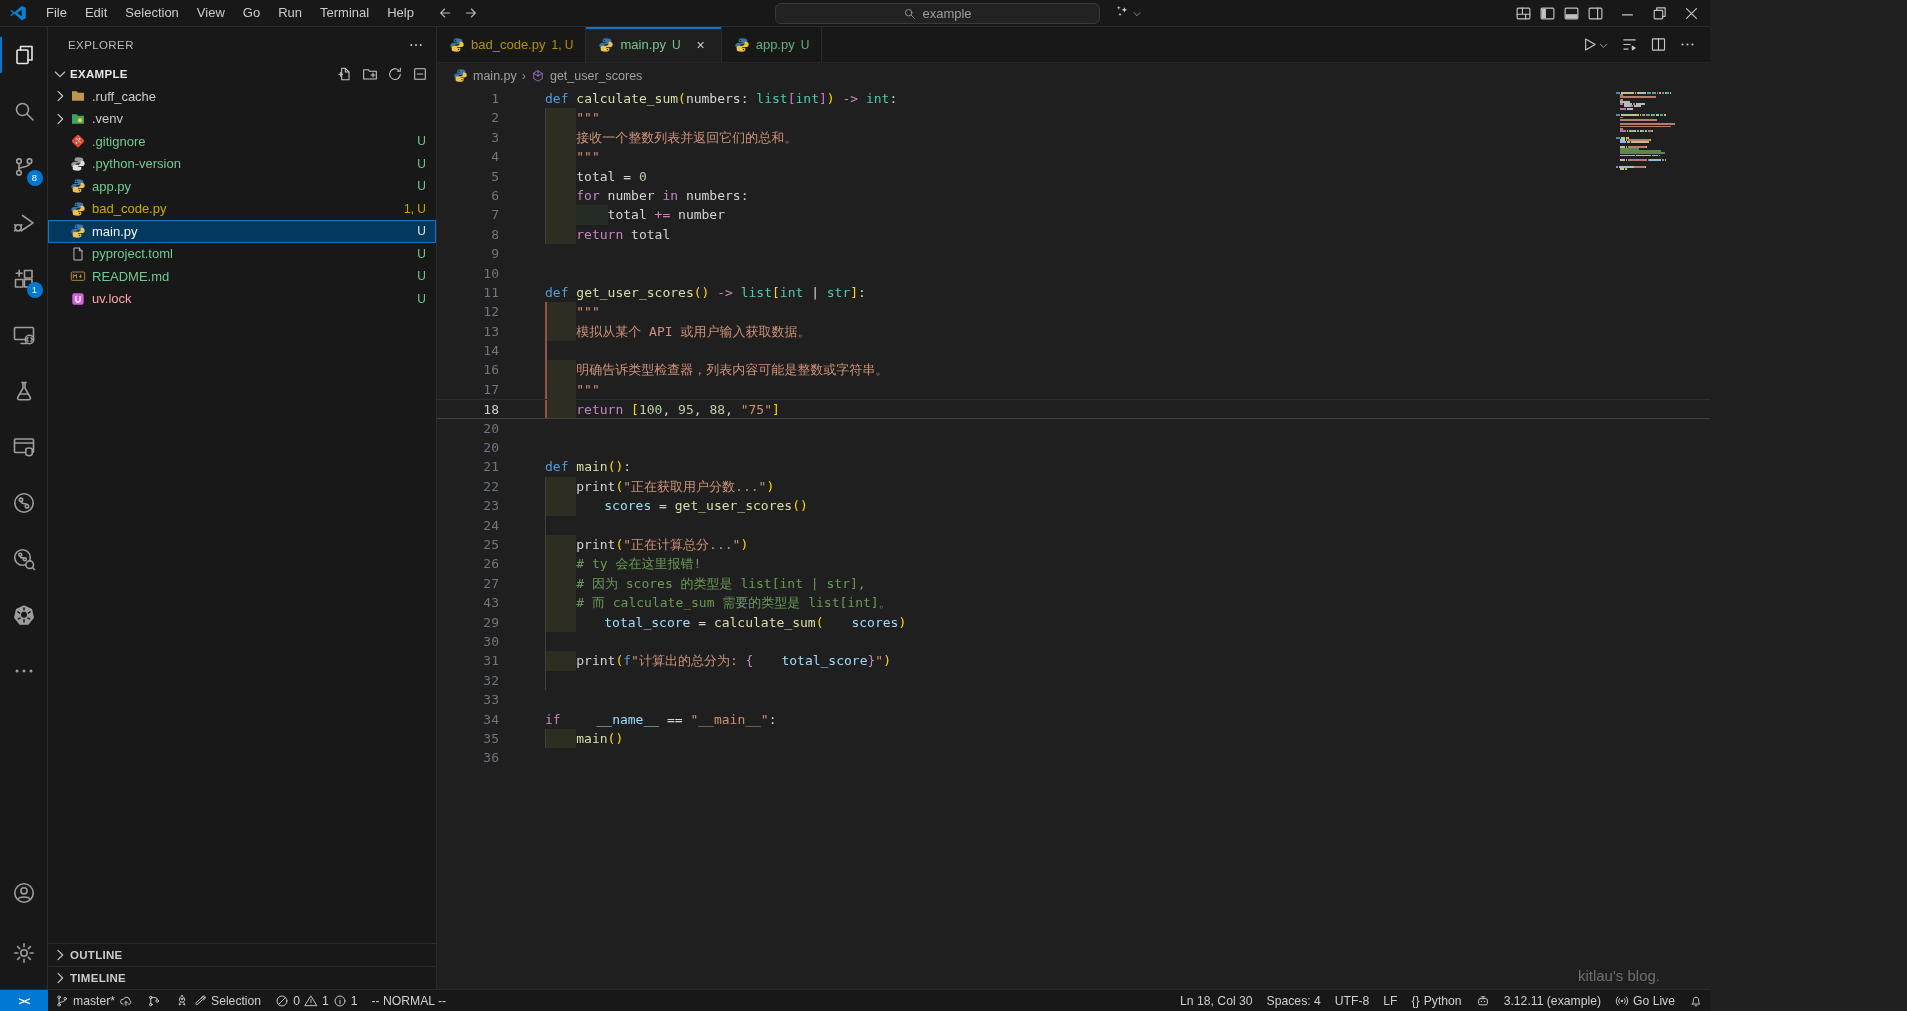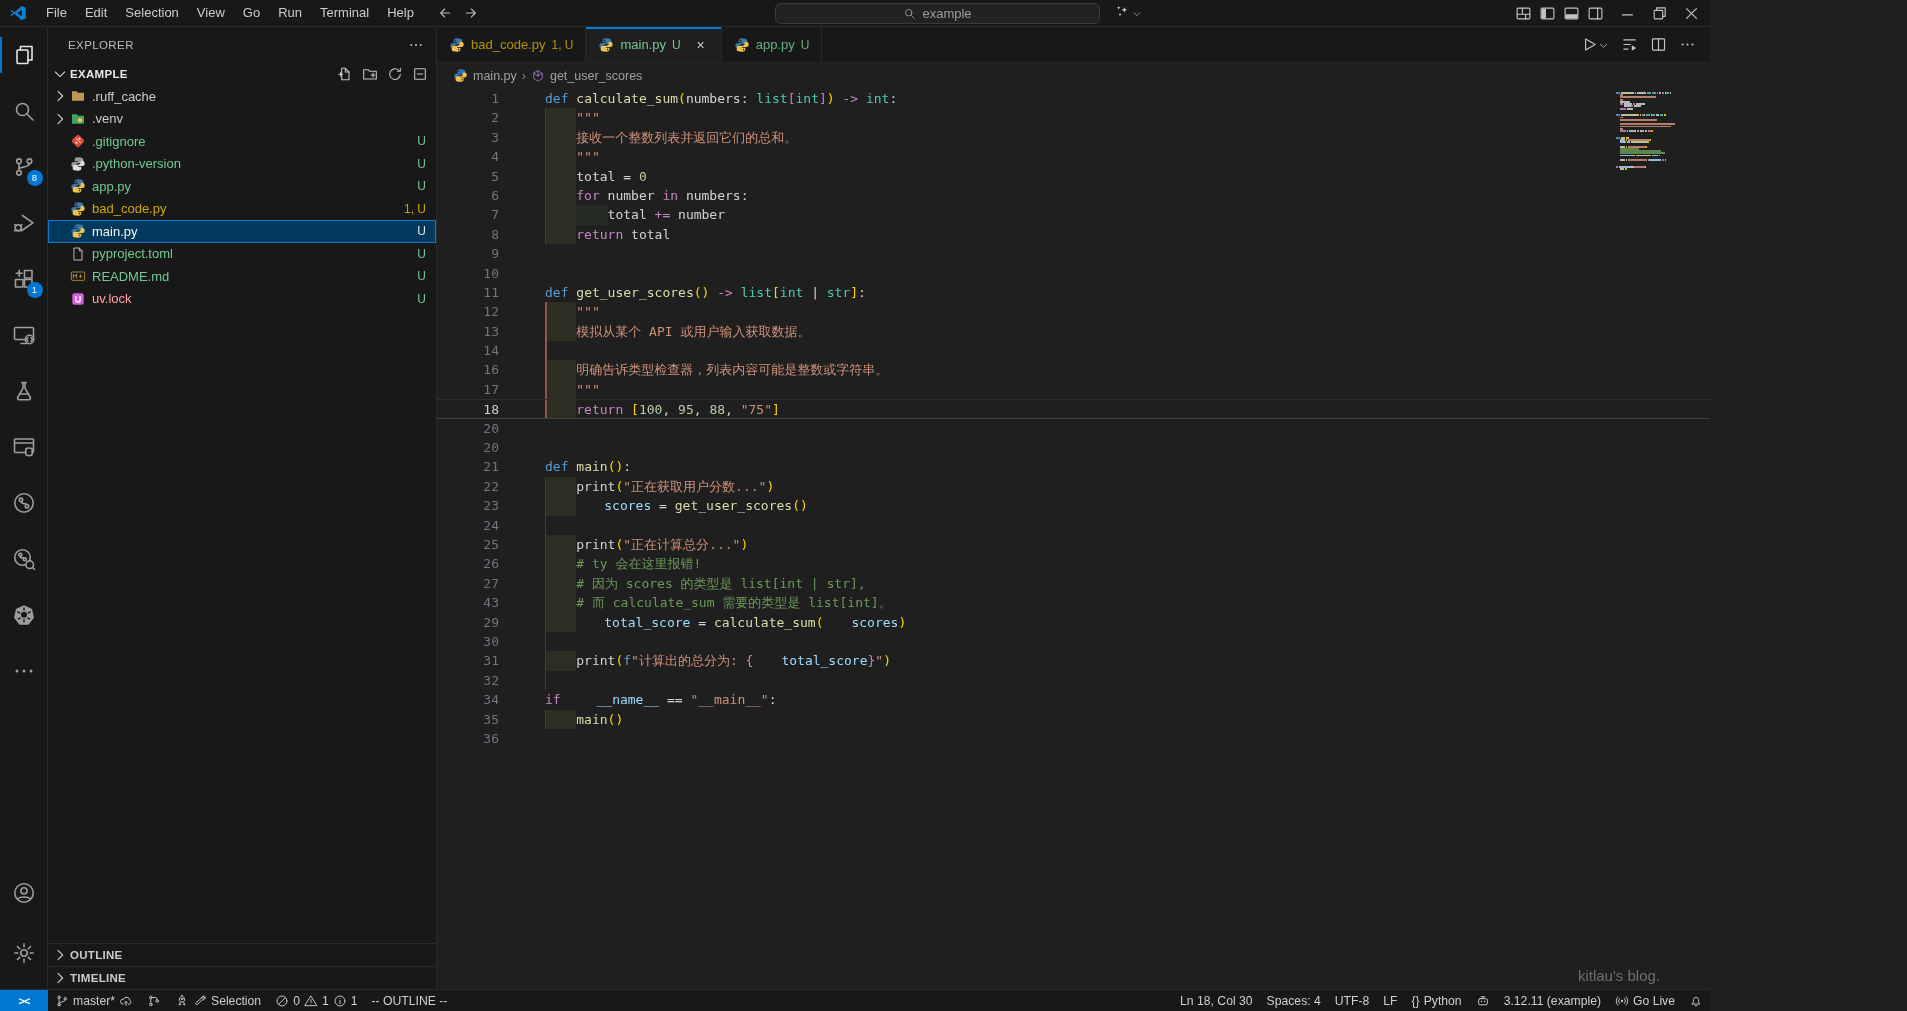--- a/index.html
+++ b/index.html
@@ -531,20 +531,21 @@
             <div class="cl"><span class="ln">23</span><div class="lc"><span class="band" style="left: calc(0ch); background: rgba(240, 240, 90, 0.07);"></span><span class="guide g"></span><span style="padding-left: 4ch; position: relative;"><span class="tk-var">scores</span><span class="tk-txt"> = </span><span class="tk-fn">get_user_scores</span><span class="tk-b1">()</span></span></div></div>
             <div class="cl"><span class="ln">24</span><div class="lc"><span class="guide g"></span><span style="padding-left: 4ch; position: relative;"></span></div></div>
             <div class="cl"><span class="ln">25</span><div class="lc"><span class="band" style="left: calc(0ch); background: rgba(240, 240, 90, 0.07);"></span><span class="guide g"></span><span style="padding-left: 4ch; position: relative;"><span class="tk-txt">print</span><span class="tk-b1">(</span><span class="tk-str">"正在计算总分..."</span><span class="tk-b1">)</span></span></div></div>
             <div class="cl"><span class="ln">26</span><div class="lc"><span class="band" style="left: calc(0ch); background: rgba(240, 240, 90, 0.07);"></span><span class="guide g"></span><span style="padding-left: 4ch; position: relative;"><span class="tk-com"># ty 会在这里报错!</span></span></div></div>
             <div class="cl"><span class="ln">27</span><div class="lc"><span class="band" style="left: calc(0ch); background: rgba(240, 240, 90, 0.07);"></span><span class="guide g"></span><span style="padding-left: 4ch; position: relative;"><span class="tk-com"># 因为 scores 的类型是 list[int | str],</span></span></div></div>
             <div class="cl"><span class="ln">43</span><div class="lc"><span class="band" style="left: calc(0ch); background: rgba(240, 240, 90, 0.07);"></span><span class="guide g"></span><span style="padding-left: 4ch; position: relative;"><span class="tk-com"># 而 calculate_sum 需要的类型是 list[int]。</span></span></div></div>
             <div class="cl"><span class="ln">29</span><div class="lc"><span class="band" style="left: calc(0ch); background: rgba(240, 240, 90, 0.07);"></span><span class="guide g"></span><span style="padding-left: 4ch; position: relative;"><span class="tk-var">total_score</span><span class="tk-txt"> = </span><span class="tk-fn">calculate_sum</span><span class="tk-b1">(</span><span class="tk-var">scores</span><span class="tk-b1">)</span></span></div></div>
             <div class="cl"><span class="ln">30</span><div class="lc"><span class="guide g"></span><span style="padding-left: 4ch; position: relative;"></span></div></div>
             <div class="cl"><span class="ln">31</span><div class="lc"><span class="band" style="left: calc(0ch); background: rgba(240, 240, 90, 0.07);"></span><span class="guide g"></span><span style="padding-left: 4ch; position: relative;"><span class="tk-txt">print</span><span class="tk-b1">(</span><span class="tk-def">f</span><span class="tk-str">"计算出的总分为: </span><span class="tk-kw">{</span><span class="tk-var">total_score</span><span class="tk-kw">}</span><span class="tk-str">"</span><span class="tk-b1">)</span></span></div></div>
             <div class="cl"><span class="ln">32</span><div class="lc"><span class="guide g"></span><span style="padding-left: 4ch; position: relative;"></span></div></div>
+            <div class="cl"><span class="ln">33</span><div class="lc"><span style="padding-left: 0ch; position: relative;"></span></div></div>
             <div class="cl"><span class="ln">34</span><div class="lc"><span style="padding-left: 0ch; position: relative;"><span class="tk-kw">if</span><span class="tk-txt"> </span><span class="tk-var">__name__</span><span class="tk-txt"> == </span><span class="tk-str">"__main__"</span><span class="tk-txt">:</span></span></div></div>
             <div class="cl"><span class="ln">35</span><div class="lc"><span class="band" style="left: calc(0ch); background: rgba(240, 240, 90, 0.07);"></span><span class="guide g"></span><span style="padding-left: 4ch; position: relative;"><span class="tk-fn">main</span><span class="tk-b1">()</span></span></div></div>
             <div class="cl"><span class="ln">36</span><div class="lc"><span style="padding-left: 0ch; position: relative;"></span></div></div>
           </div>
         <div id="minimap">
             <div class="mm-row">
               <span class="mm-seg" style="left: 0px; width: 4.2px; background: rgb(86, 156, 214);"></span>
               <span class="mm-seg" style="left: 4.8px; width: 13.65px; background: rgb(220, 220, 170);"></span>
               <span class="mm-seg" style="left: 19.05px; width: 1.05px; background: rgb(255, 215, 0);"></span>
               <span class="mm-seg" style="left: 20.7px; width: 9.45px; background: rgb(212, 212, 212);"></span>
@@ -761,21 +762,21 @@
             </svg></span>
           <span>1</span>
           <span class="ico"><svg viewBox="0 0 24 24" width="100%" height="100%" fill="none" stroke="currentColor" stroke-width="1.6" stroke-linecap="round" stroke-linejoin="round">
               <circle cx="12" cy="12" r="8.5"></circle>
               <path d="M12 11v5.5"></path>
               <circle cx="12" cy="7.8" r=".9" fill="currentColor" stroke="none"></circle>
             </svg></span>
           <span>1</span>
         </div>
         <div class="sb-item">
-          <span>-- OUTLINE --</span>
+          <span>-- NORMAL --</span>
         </div>
       </div>
     <div id="sb-right">
         <div class="sb-item">
           <span>Ln 18, Col 30</span>
         </div>
         <div class="sb-item">
           <span>Spaces: 4</span>
         </div>
         <div class="sb-item">

